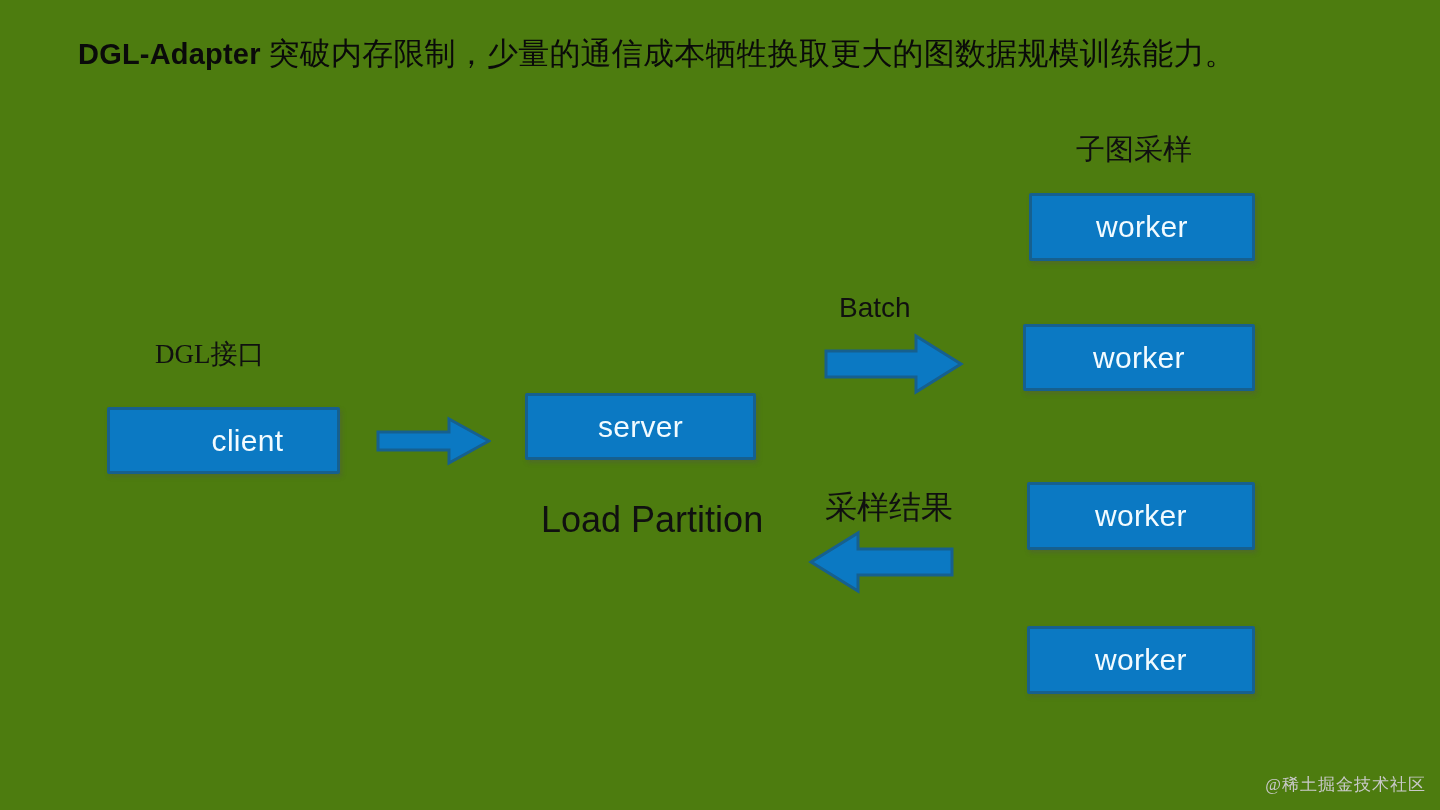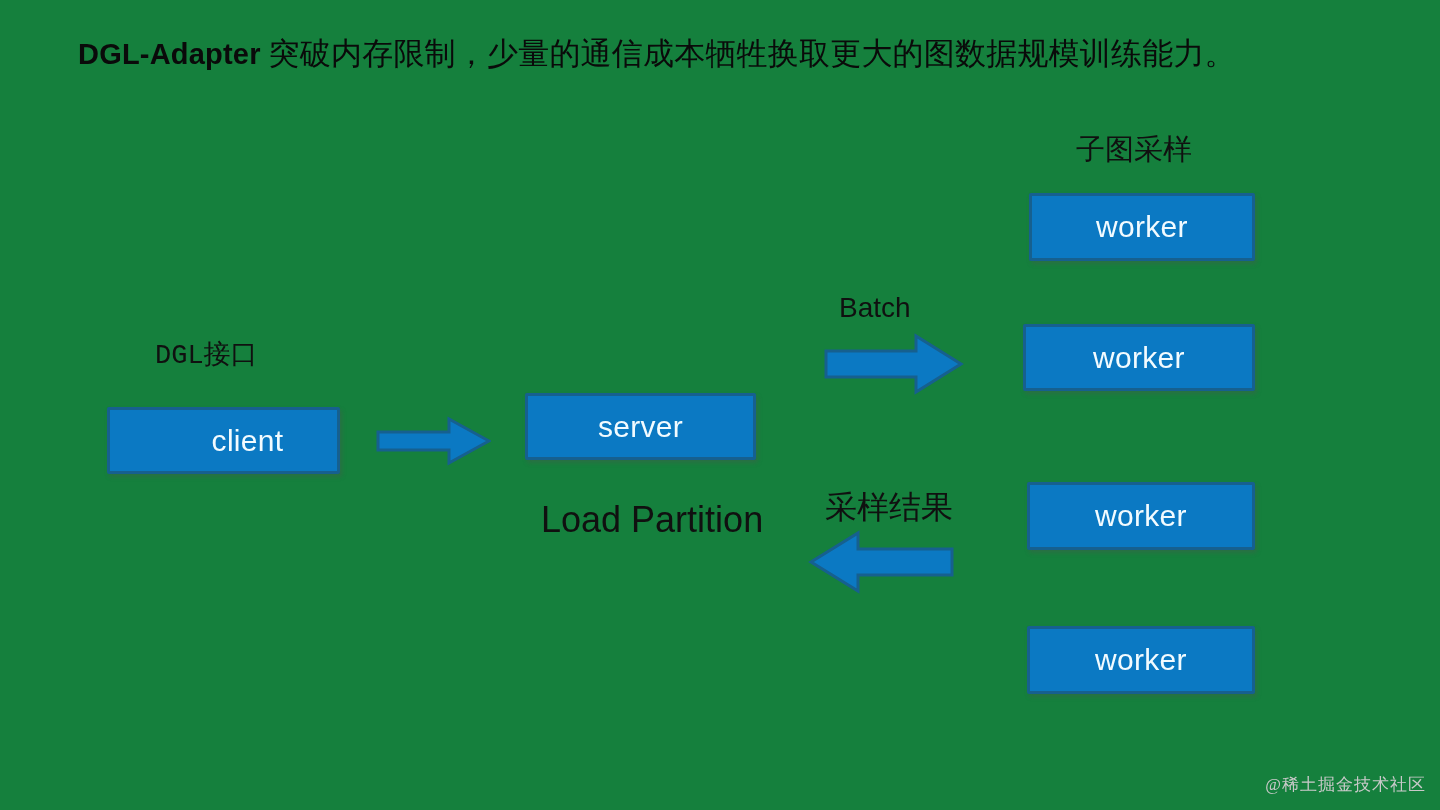--- a/index.html
+++ b/index.html
@@ -7,21 +7,21 @@
     padding: 0;
     background: #ffffff;
   }
   body {
     font-family: "Liberation Sans", sans-serif;
   }
   #slide {
     position: relative;
     width: 1440px;
     height: 810px;
-    background: #15803d;
+    background: #4d7c0f;
     overflow: hidden;
   }
 
   
   .title {
     position: absolute;
     left: 78px;
     top: 33px;
     width: 1300px;
     font-family: "Liberation Serif", serif;
@@ -54,21 +54,21 @@
     letter-spacing: 0.3px;
   }
 
   
   .label {
     position: absolute;
     color: #101010;
     white-space: nowrap;
   }
   .label.cn {
-    font-family: Liberation Mono, monospace;
+    font-family: Liberation Serif, serif;
   }
   .label.latin {
     font-family: "Liberation Sans", sans-serif;
   }
 
   
   .arrow {
     position: absolute;
   }
   .arrow svg { display: block; }

